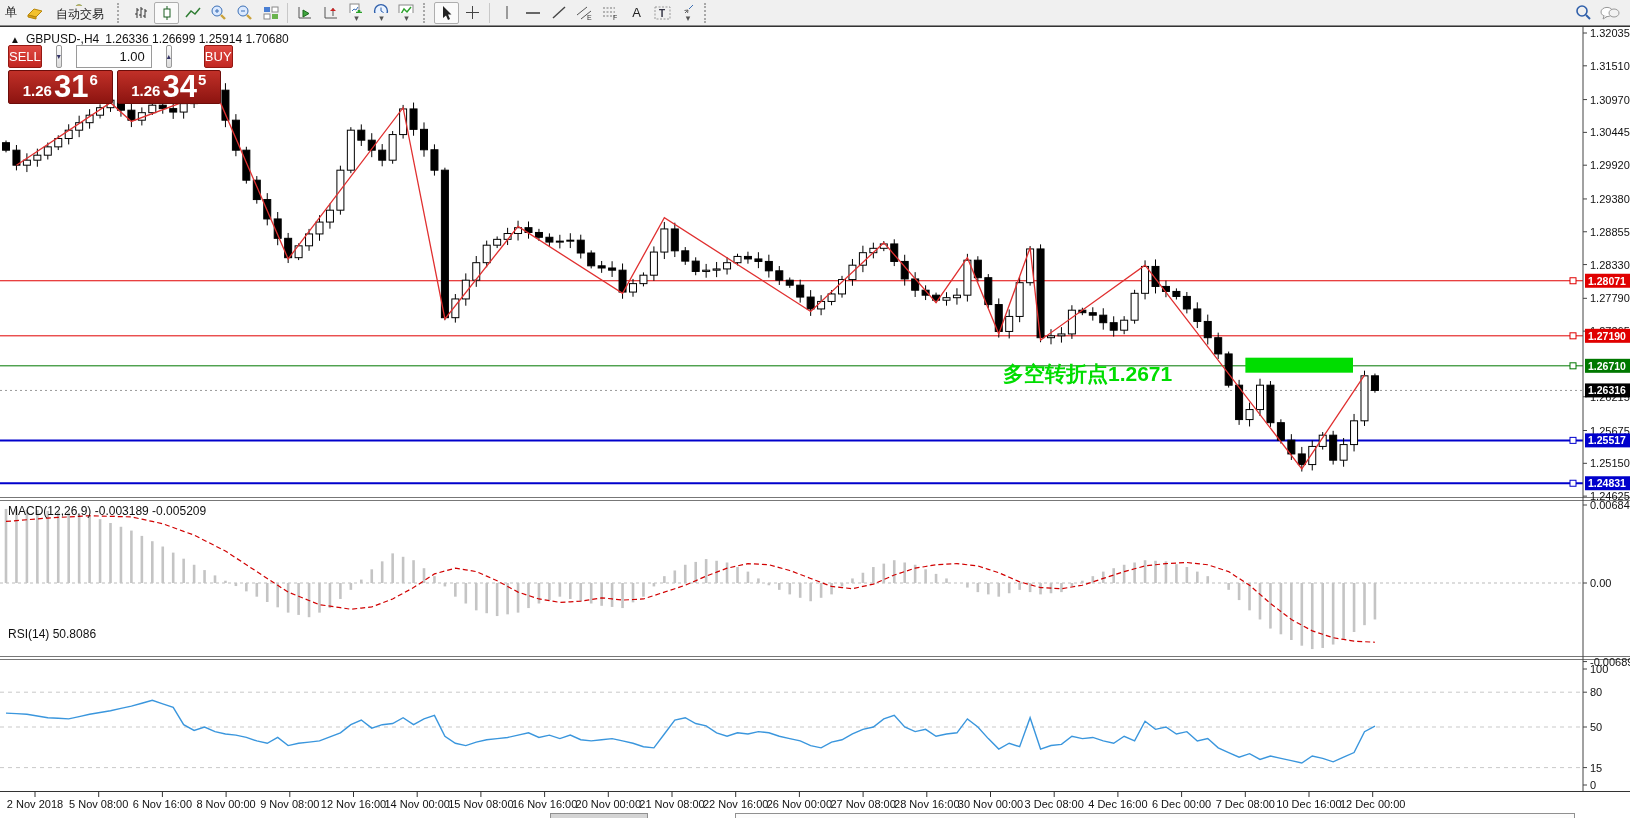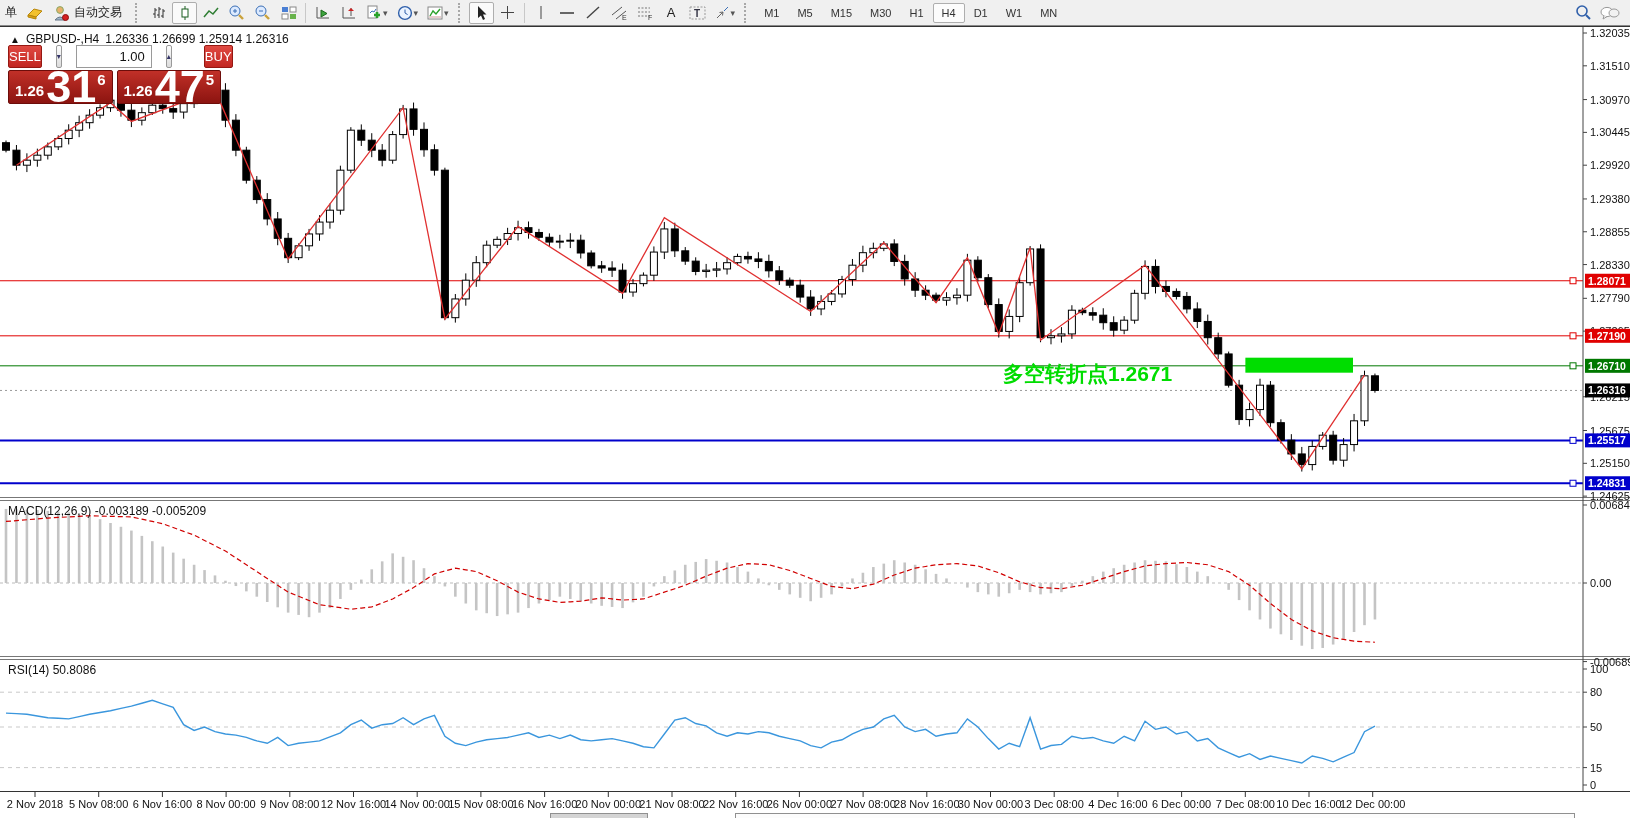--- a/index.html
+++ b/index.html
@@ -5,21 +5,21 @@
   * { box-sizing: border-box; margin:0; padding:0; }
   html,body { width:1630px; height:818px; overflow:hidden; background:#fff;
     font-family:"Liberation Sans", sans-serif; }
   
   .toolbar { height:26px; background:#f0f0f0; border-bottom:1px solid #8a8a8a;
     display:flex; align-items:center; padding:0 4px; gap:1px; }
   .tb-text { font-size:12px; color:#222; padding:0 4px; white-space:nowrap; }
   .tbtn { width:25px; height:22px; display:flex; align-items:center; justify-content:center;
     border:1px solid transparent; border-radius:2px; }
   .tbtn.active { background:#fafafa; border:1px solid #aeaeae; }
-  .tbtn.wide { width:auto; padding:0 3px; }
+  .tbtn.wide { width:auto; padding:0 3px;flex-direction:column; }
   .caret { font-size:9px; color:#555; margin-left:1px; }
   .grip { width:6px; height:20px; border-left:2px dotted #a8a8a8; margin:0 4px; }
   .vsep { width:1px; height:20px; background:#c8c8c8; margin:0 3px; }
   .tfbtn { font-size:11px; color:#333; padding:3px 8px; border:1px solid transparent; border-radius:2px; }
   .tfbtn.active { background:#fcfcfc; border:1px solid #aeaeae; }
   .tb-spacer { flex:1; }
   
   .chart-window { position:relative; height:791px; background:#fff; border-top:1px solid #333; }
   #chart-svg { position:absolute; left:0; top:0; }
   .chart-header { position:absolute; left:10px; top:5px; font-size:12px; color:#111;
@@ -32,24 +32,24 @@
     background:linear-gradient(#e04a42,#c22722); border:1px solid #951812; border-radius:2px; }
   .tp-sell { width:46px; } .tp-buy { width:49px;margin-left:18px; }
   .tp-spin { width:17px; background:linear-gradient(#fdfdfd,#dcdcdc); border:1px solid #9a9a9a;
     display:flex; align-items:center; justify-content:center; font-size:8px; color:#336; border-radius:2px;}
   .tp-vol { width:76px; background:#fff; border:1px solid #9a9a9a; font-size:13px; color:#111;
     text-align:right; padding-right:6px; }
   .tp-row2 { display:flex; height:34px; gap:4px; margin-top:2px; }
   .tp-tile { flex:1; background:linear-gradient(#c13028,#8c1410); border:1px solid #6d0d0a;
     color:#fff; display:flex; align-items:flex-end; justify-content:center; padding-bottom:1px; border-radius:2px;}
   .tp-tile .small { font-size:15px; font-weight:bold; margin:0 2px 3px 0; }
-  .tp-tile .big { font-size:45px; font-weight:bold; line-height:30px; }
+  .tp-tile .big { font-size:31px; font-weight:bold; line-height:30px; }
   .tp-tile .sup { font-size:15px; font-weight:bold; margin:2px 0 14px 1px; }
   .macd-label,.rsi-label { position:absolute; left:8px; font-size:12px; color:#111; }
-  .macd-label { top:477px; } .rsi-label { top:636px; }
+  .macd-label { top:477px; } .rsi-label { top:600px; }
   .annotation { position:absolute; left:1003px; top:333px; font-size:21px; font-weight:bold; }
   .bstrip-box { position:absolute; height:6px; border:1px solid #909090; }
   .icon-svg { display:block; }
 </style>
 </head>
 <body>
 
 <div class="toolbar">
   <span class="tb-text" style="margin-left:-3px">单</span>
   <div class="tbtn">
@@ -193,31 +193,20 @@
       </svg>
   </div>
   <div class="tbtn wide">
     <svg class="icon-svg" width="15" height="15">
         <path d="M2 13 L8 7 M8 7 l-3.5 0.5 M8 7 l-0.5 3.5" stroke="#666" fill="none"></path>
         <path d="M13 2 L9 6" stroke="#3b6fb5"></path>
       </svg>
     <span class="caret">▾</span>
   </div>
   <div class="grip"></div>
-  <div id="tf-group" style="display:flex;align-items:center">
-      <div class="tfbtn">M1</div>
-      <div class="tfbtn">M5</div>
-      <div class="tfbtn">M15</div>
-      <div class="tfbtn">M30</div>
-      <div class="tfbtn">H1</div>
-      <div class="tfbtn active">H4</div>
-      <div class="tfbtn">D1</div>
-      <div class="tfbtn">W1</div>
-      <div class="tfbtn">MN</div>
-    </div>
   <div class="tb-spacer"></div>
   <div class="tbtn">
     <svg class="icon-svg" width="17" height="17">
         <circle cx="7" cy="7" r="5" fill="none" stroke="#2f5faa" stroke-width="1.6"></circle>
         <line x1="11" y1="11" x2="15" y2="15" stroke="#2f5faa" stroke-width="2"></line>
       </svg>
   </div>
   <div class="tbtn" style="margin-right:4px">
     <svg class="icon-svg" width="20" height="16">
         <ellipse cx="7" cy="7" rx="6" ry="4.6" fill="#fff" stroke="#999"></ellipse>
@@ -758,21 +747,21 @@
         <line x1="1309" y1="765" x2="1309" y2="770" stroke="#333"></line>
         <text x="1309" y="781" text-anchor="middle">10 Dec 16:00</text>
         <line x1="1372.7" y1="765" x2="1372.7" y2="770" stroke="#333"></line>
         <text x="1372.7" y="781" text-anchor="middle">12 Dec 00:00</text>
       </g>
     </svg>
 
   <div class="chart-header">
     <span class="arrow">▲</span>
     <span>GBPUSD-,H4</span>
-    <span>1.26336 1.26699 1.25914 1.26316</span>
+    <span>1.26336 1.26699 1.25914 1.70680</span>
   </div>
 
   <div class="trade-panel">
     <div class="tp-row1">
       <div class="tp-btn tp-sell">SELL</div>
       <div class="tp-spin">
           <span>▾</span>
         </div>
       <input class="tp-vol" value="1.00" style="">
       <div class="tp-spin">
@@ -781,21 +770,21 @@
       <div class="tp-btn tp-buy">BUY</div>
     </div>
     <div class="tp-row2">
       <div class="tp-tile">
         <span class="small">1.26</span>
         <span class="big">31</span>
         <span class="sup">6</span>
       </div>
       <div class="tp-tile">
         <span class="small">1.26</span>
-        <span class="big">47</span>
+        <span class="big">34</span>
         <span class="sup">5</span>
       </div>
     </div>
   </div>
 
   <div class="macd-label">
     <span>MACD(12,26,9)</span>
     <span>-0.003189 -0.005209</span>
   </div>
   <div class="rsi-label">

